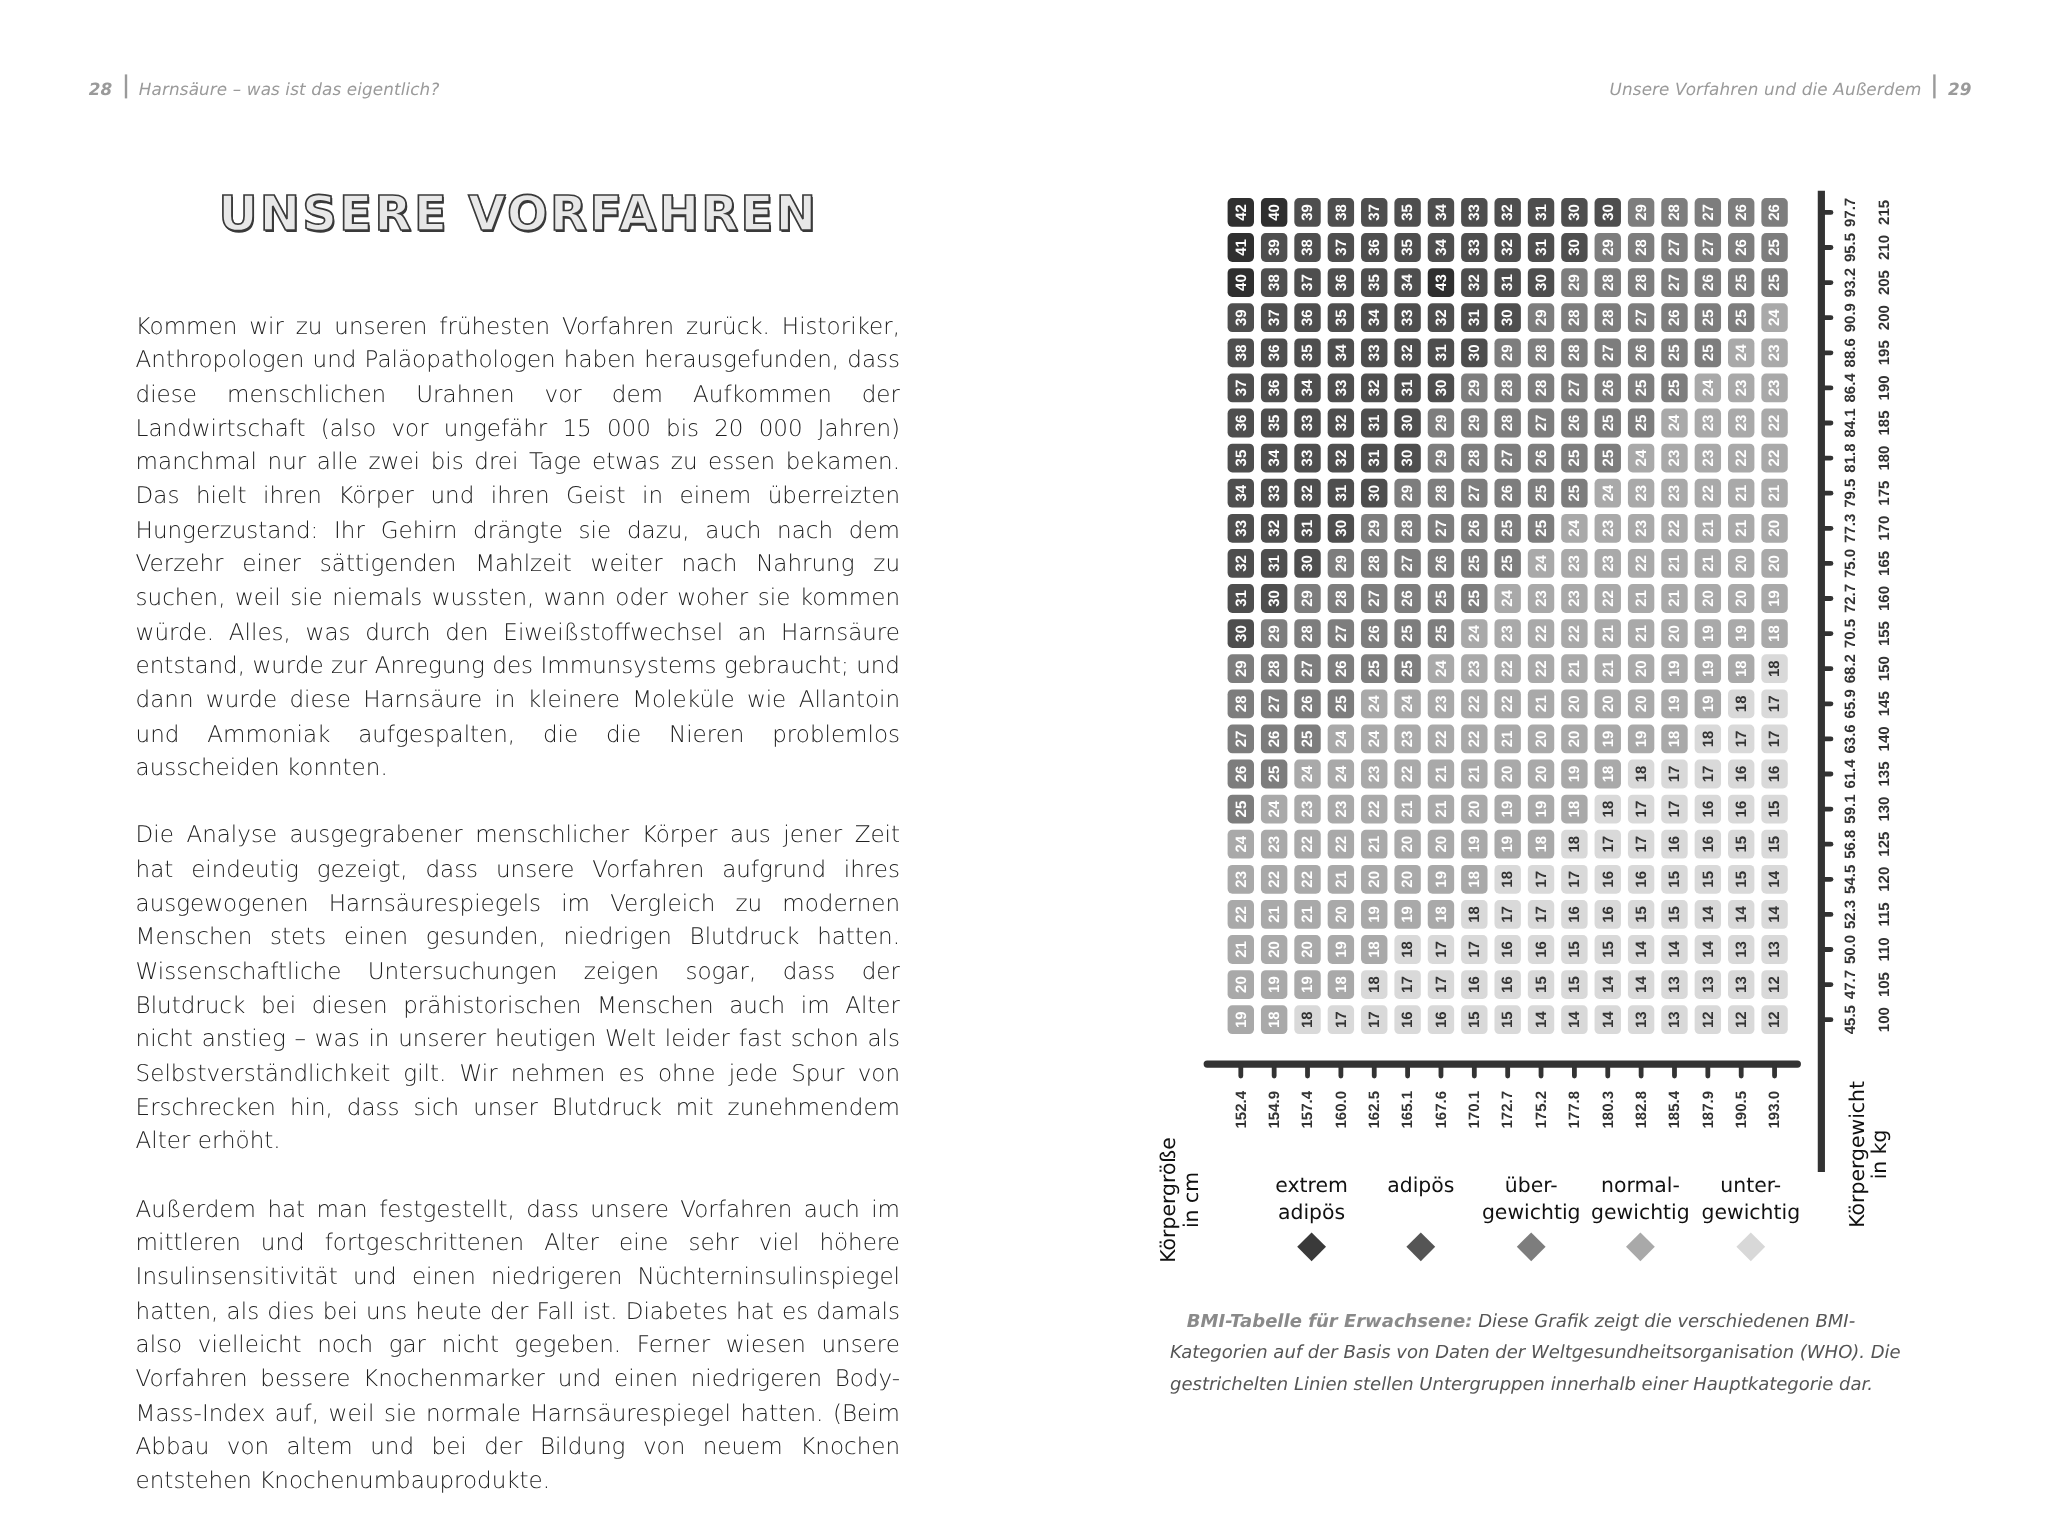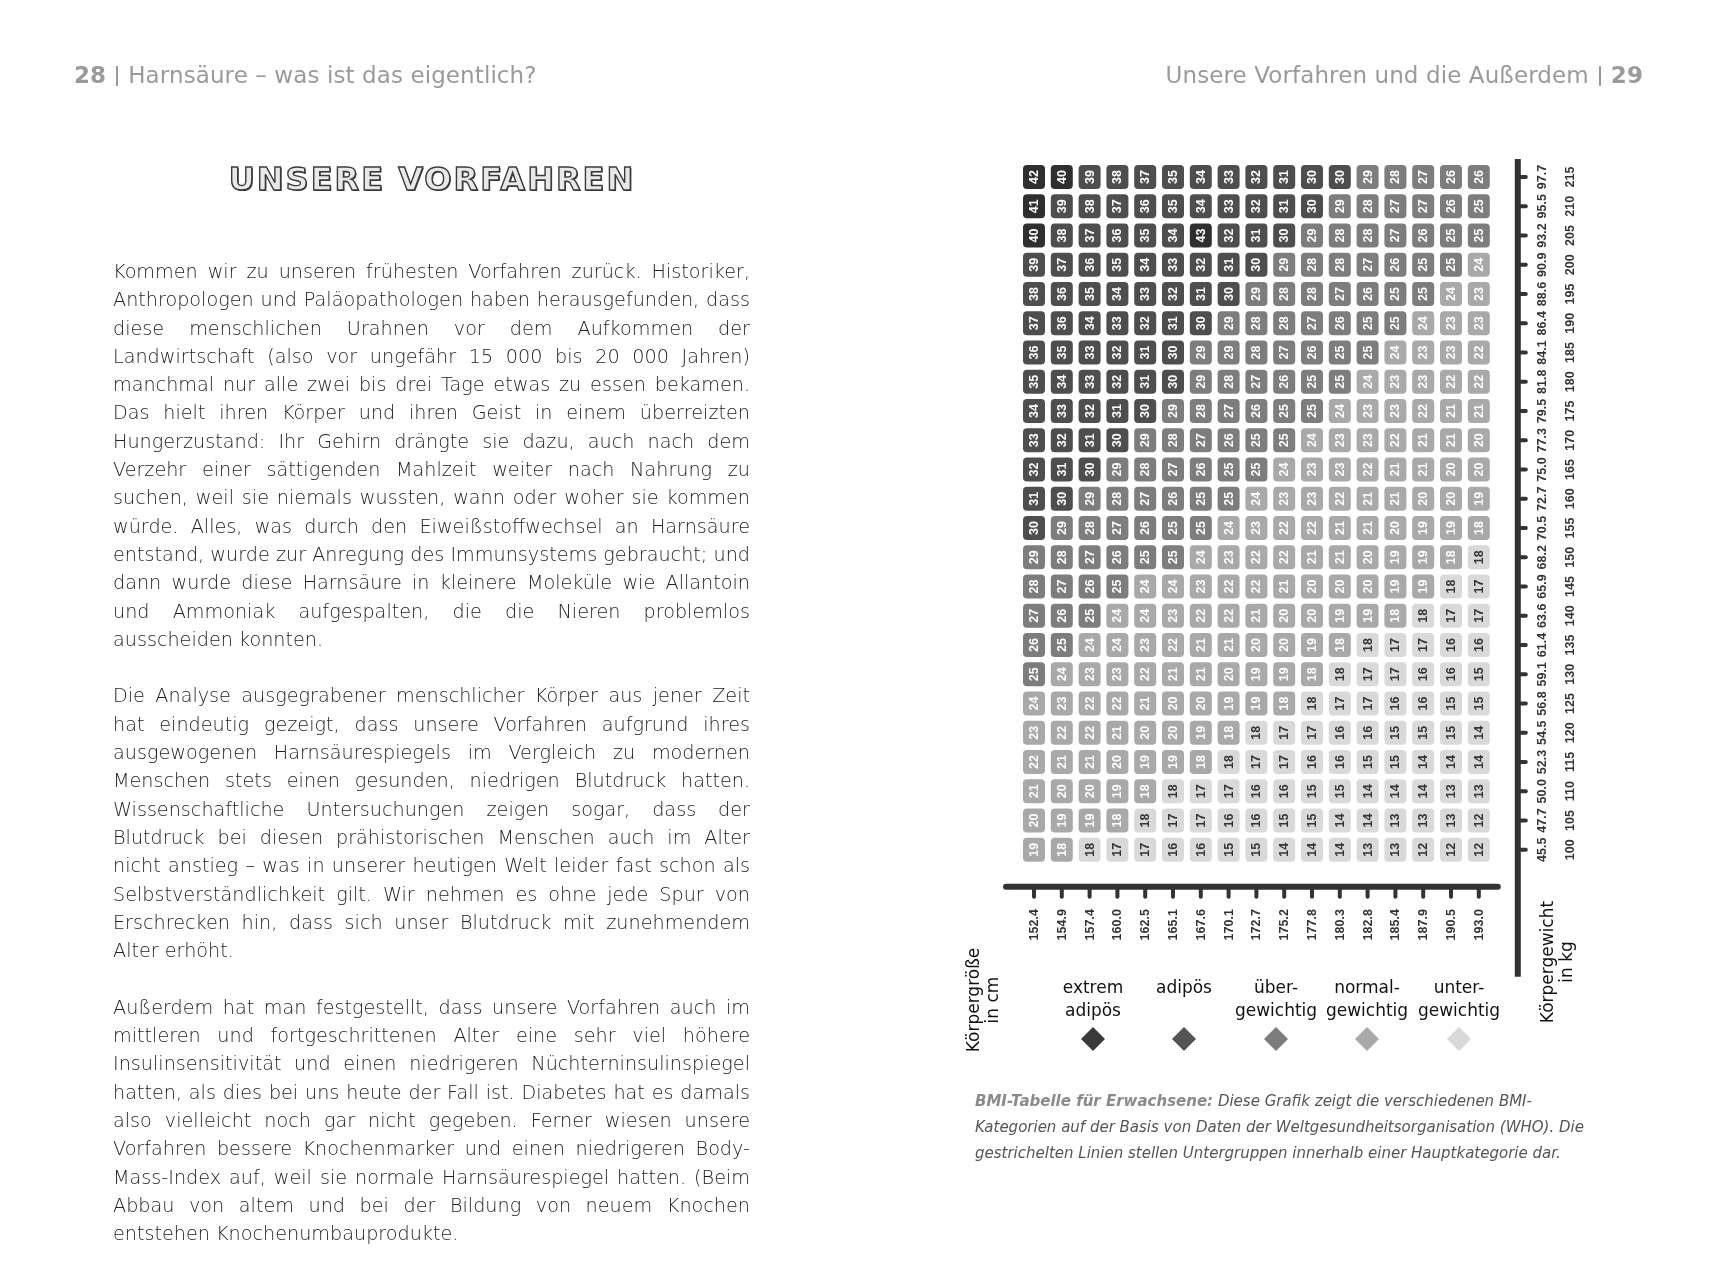--- a/index.html
+++ b/index.html
@@ -1,32 +1,32 @@
 <!DOCTYPE html>
 <html><head>
 <meta charset="utf-8">
 <style>
   html,body{margin:0;padding:0;background:#ffffff;}
   body{width:1713px;height:1270px;position:relative;overflow:hidden;font-family:"DejaVu Sans",sans-serif;color:#2b2b2b;}
-  .hdr{position:absolute;top:62px;font-family:"DejaVu Sans",sans-serif;font-size:23px;color:#9a9a9a;letter-spacing:0.1px;}
+  .hdr{position:absolute;top:62px;font-family:"DejaVu Sans",sans-serif;font-size:14px;color:#9a9a9a;letter-spacing:0.1px;font-style:italic;}
   .hdr .pn{font-weight:bold;color:#9a9a9a;}
   .hdr .sep{display:inline-block;width:2px;height:20px;background:#9a9a9a;vertical-align:-3px;margin:0 10px;}
   #hdr-left{left:74px;}
   #hdr-right{right:70px;}
-  .chapter-title{position:absolute;left:112px;width:640px;top:162px;text-align:center;font-family:"DejaVu Sans",sans-serif;font-weight:bold;font-size:32px;line-height:35px;letter-spacing:2px;color:#e8e8e8;-webkit-text-stroke:1.4px #3a3a3a;text-shadow:1px 1px 0 #3a3a3a;}
+  .chapter-title{position:absolute;left:112px;width:640px;top:162px;text-align:center;font-family:"DejaVu Sans",sans-serif;font-weight:bold;font-size:40px;line-height:35px;letter-spacing:2px;color:#e8e8e8;-webkit-text-stroke:1.4px #3a3a3a;text-shadow:1px 1px 0 #3a3a3a;}
   .body-text{position:absolute;left:113px;width:637px;top:258px;font-family:"DejaVu Sans",sans-serif;font-size:19.2px;line-height:28.3px;color:#222;text-align:justify;font-weight:300;}
   .body-text p{margin:0 0 28.3px 0;text-align-last:left;}
   
   #chart{position:absolute;left:0;top:0;width:1713px;height:1270px;}
   .cell-text{font-family:"Liberation Sans",sans-serif;font-weight:bold;font-size:12.5px;}
   .tick-text{font-family:"Liberation Sans",sans-serif;font-weight:bold;font-size:12.5px;fill:#333;}
   .axis-title{font-family:"DejaVu Sans",sans-serif;font-size:17px;fill:#111;}
   .legend-text{font-family:"DejaVu Sans",sans-serif;font-size:17px;fill:#111;}
   .caption{position:absolute;left:975px;width:620px;top:1088px;font-family:"DejaVu Sans",sans-serif;font-style:italic;font-size:15px;line-height:26px;color:#555;}
-  .caption b{color:#8a8a8a;}
+  .caption b{color:#8a8a8a;margin-left:14px;}
 </style>
 </head>
 <body>
 
 <div class="hdr" id="hdr-left">
   <span class="pn">28</span><span class="sep"></span><span>Harnsäure – was ist das eigentlich?</span>
 </div>
 <div class="hdr" id="hdr-right">
   <span>Unsere Vorfahren und die Außerdem</span><span class="sep"></span><span class="pn">29</span>
 </div>

